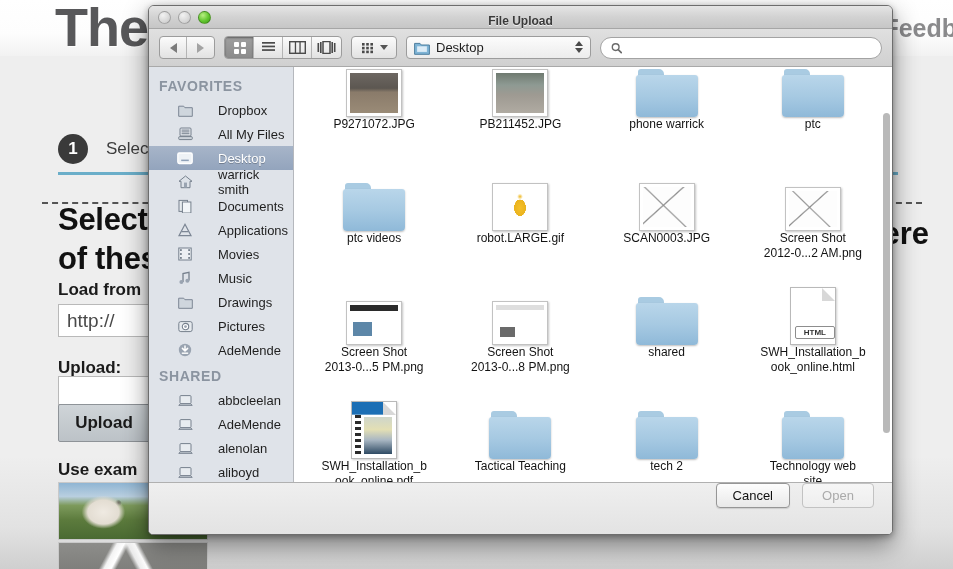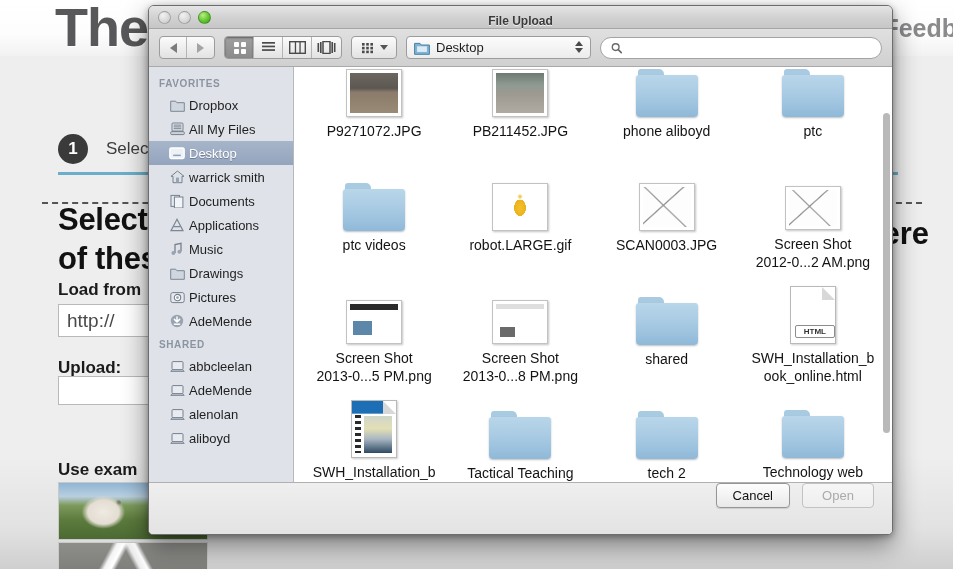--- a/index.html
+++ b/index.html
@@ -189,25 +189,25 @@
   }
 
   .content { flex:1; display:flex; min-height:0; border-bottom:1px solid #b0b0b0; }
 
   .sidebar {
     width:145px; flex:0 0 145px; overflow:hidden;
     background:#dfe3e9; border-right:1px solid #b5b8bd;
     padding-top:5px;
   }
   .sb-head {
-    font-size:10px; font-weight:bold; color:#8b94a0; letter-spacing:.6px;
+    font-size:14px; font-weight:bold; color:#8b94a0; letter-spacing:.6px;
     padding:6px 16px 4px 10px;
   }
   .sb-item {
-    height:24px; display:flex; align-items:center; gap:4px; padding-left:20px;
+    height:24px; display:flex; align-items:center; gap:25px; padding-left:28px;
     font-size:13px; color:#1f1f1f;
   }
   .sb-item.sel { background:linear-gradient(to bottom,#a7b5c9,#93a4bd); color:#fff;
                  text-shadow:0 1px 0 rgba(0,0,0,.25); }
   .sb-ico { width:16px; height:16px; flex:0 0 16px; display:flex; align-items:center; justify-content:center; }
 
   .filepane {
     flex:1; background:#fff; position:relative; overflow:hidden;
     border-left:1px solid #fff;
   }
@@ -215,21 +215,21 @@
     position:absolute; left:0; top:-28px; width:100%;
     display:grid; grid-template-columns:repeat(4,1fr);
     row-gap:4px; padding:8px 6px 0 6px;
   }
   .cell {
     display:flex; flex-direction:column; align-items:center;
     height:110px; padding-top:6px;
   }
   .thumb { width:64px; height:64px; display:flex; align-items:flex-end; justify-content:center; }
   .fname {
-    margin-top:6px; font-size:14px; color:#131313; text-align:center;
+    font-size:12px; color:#131313; text-align:center;
     line-height:1.24; max-width:130px; white-space:pre-line;
   }
 
   
   .folder { position:relative; width:62px; height:48px; }
   .folder::before {
     content:""; position:absolute; left:2px; top:0; width:26px; height:8px;
     background:#a9cbe2; border-radius:3px 5px 0 0;
   }
   .folder::after {
@@ -347,20 +347,21 @@
     <div class="headline">Select
 of thes</div>
     <div class="headline-right">ere</div>
 
     <div class="field-label lbl-load">Load from</div>
     <input class="text-input inp-url" type="text" value="http://" style="">
 
     <div class="field-label lbl-upload">Upload:</div>
     <input class="text-input inp-file" type="text" value="" style="">
 
+    <div class="upload-btn">Upload</div>
 
     <div class="field-label lbl-use">Use exam</div>
     <div class="ex-thumb ex-1">
         <div class="cow"></div>
       </div>
     <div class="ex-thumb ex-2">
         <div class="planes"></div>
       </div>
   </div>
 </div>
@@ -515,20 +516,36 @@
             <svg width="16" height="14" viewBox="0 0 16 14">
               <path d="M8 1.3 14 12.6H2z" fill="none" stroke="#7c8694" stroke-width="1.2"></path>
               <line x1="4.6" y1="8.6" x2="11.4" y2="8.6" stroke="#7c8694" stroke-width="1.2"></line>
             </svg>
           </span>
           <span>Applications</span>
         </div>
         <div class="sb-item">
           <span class="sb-ico">
             <svg width="14" height="14" viewBox="0 0 14 14">
+              <rect x=".8" y="1" width="12.4" height="12" fill="#eceff3" stroke="#76808d" stroke-width="1"></rect>
+              <g fill="#76808d">
+                <rect x="2" y="2.2" width="1.8" height="1.8"></rect>
+                <rect x="2" y="6.1" width="1.8" height="1.8"></rect>
+                <rect x="2" y="10" width="1.8" height="1.8"></rect>
+                <rect x="10.2" y="2.2" width="1.8" height="1.8"></rect>
+                <rect x="10.2" y="6.1" width="1.8" height="1.8"></rect>
+                <rect x="10.2" y="10" width="1.8" height="1.8"></rect>
+              </g>
+            </svg>
+          </span>
+          <span>Movies</span>
+        </div>
+        <div class="sb-item">
+          <span class="sb-ico">
+            <svg width="14" height="14" viewBox="0 0 14 14">
               <path d="M5 11V2.6l6-1.3v8.3" fill="none" stroke="#76808d" stroke-width="1.3"></path>
               <circle cx="3.4" cy="11.1" r="2" fill="#9aa4b1"></circle>
               <circle cx="9.4" cy="9.8" r="2" fill="#9aa4b1"></circle>
             </svg>
           </span>
           <span>Music</span>
         </div>
         <div class="sb-item">
           <span class="sb-ico">
             <svg width="15" height="13" viewBox="0 0 15 13">
@@ -611,21 +628,21 @@
               <div class="photo">
                 <div class="bike2"></div>
               </div>
             </div>
             <div class="fname">PB211452.JPG</div>
           </div>
           <div class="cell">
             <div class="thumb">
               <div class="folder"></div>
             </div>
-            <div class="fname">phone aliboyd</div>
+            <div class="fname">phone warrick</div>
           </div>
           <div class="cell">
             <div class="thumb">
               <div class="folder"></div>
             </div>
             <div class="fname">ptc</div>
           </div>
           <div class="cell">
             <div class="thumb">
               <div class="folder"></div>

